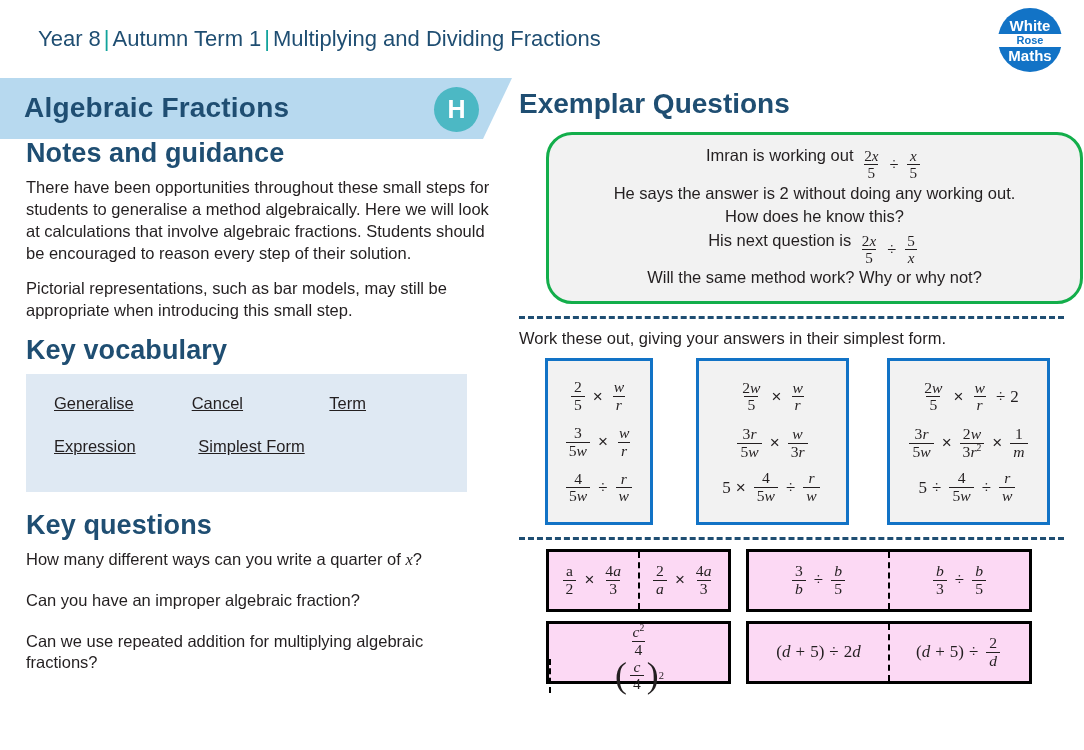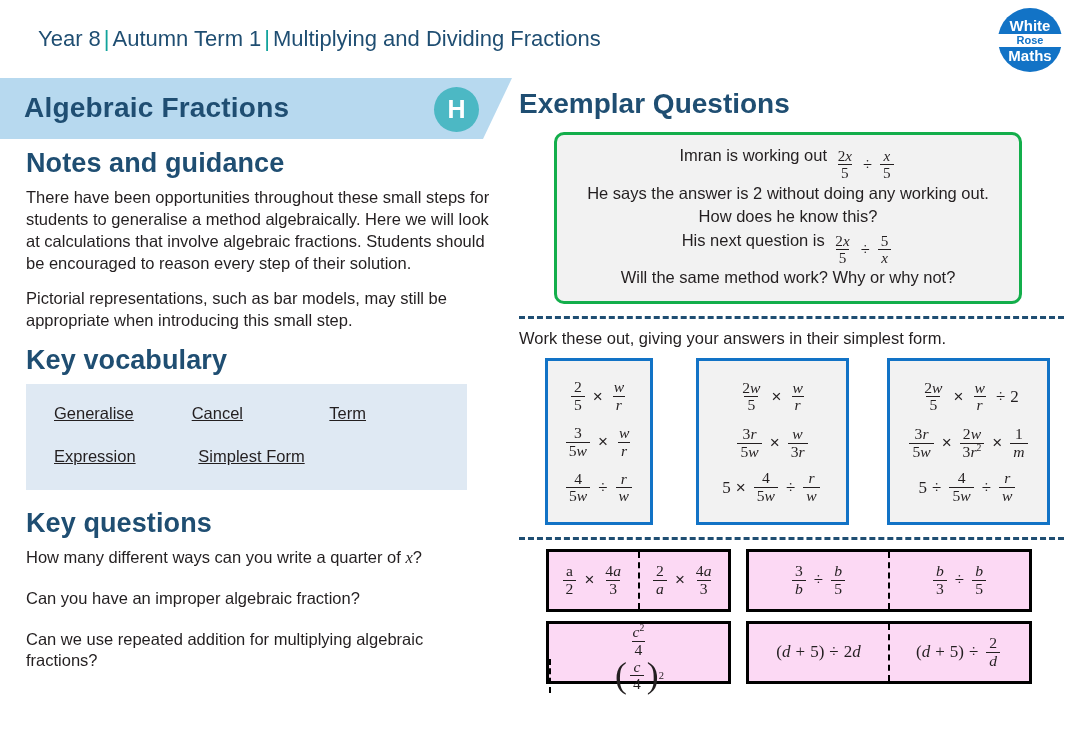--- a/index.html
+++ b/index.html
@@ -89,21 +89,21 @@
     background: #4cb8c4;
     color: #ffffff;
     font-size: 25px;
     font-weight: bold;
     display: flex;
     align-items: center;
     justify-content: center;
   }
 
   
-  #left-col { position: absolute; left: 26px; top: 148px; width: 468px; }
+  #left-col { position: absolute; left: 26px; top: 138px; width: 468px; }
 
   .h-blue {
     color: #1f4e72;
     font-weight: bold;
     font-size: 27px;
     margin: 0 0 8px 0;
     letter-spacing: 0.1px;
   }
   .body-text {
     font-size: 16.5px;
@@ -119,45 +119,45 @@
     margin: 2px 0 0 0;
     box-sizing: border-box;
   }
   .vocab-row {
     display: flex;
     margin: 0 0 24px 0;
     padding-left: 28px;
     font-size: 16.5px;
     text-decoration: underline;
   }
-  .vocab-row:last-child { margin-bottom: 0; gap: 20px; }
+  .vocab-row:last-child { margin-bottom: 12px; gap: 20px; }
   .vocab-cell { width: 152px; }
 
   #key-questions { margin-top: 18px; }
   .kq { font-size: 16.5px; line-height: 1.33; margin: 0 0 19px 0; }
   .kq:last-child { margin-bottom: 0; }
 
   
   #right-col { position: absolute; left: 519px; top: 88px; width: 545px; }
 
   #exemplar-title {
     color: #1f4e72;
     font-weight: bold;
     font-size: 28px;
     margin: 0 0 12px 0;
   }
 
   #green-box {
     border: 3px solid #13ae4b;
-    border-radius: 10px;
+    border-radius: 26px;
     background: #f2f2f2;
     padding: 9px 16px 11px 16px;
     box-sizing: border-box;
-    width: 468px;
-    margin-left: 35px;
+    width: 537px;
+    margin-left: 27px;
     text-align: center;
     font-size: 16.5px;
     line-height: 1.42;
   }
 
   .dashed-rule {
     border: none;
     border-top: 3px dashed #1f4e72;
     margin: 12px 0 9px 0;
     width: 545px;

